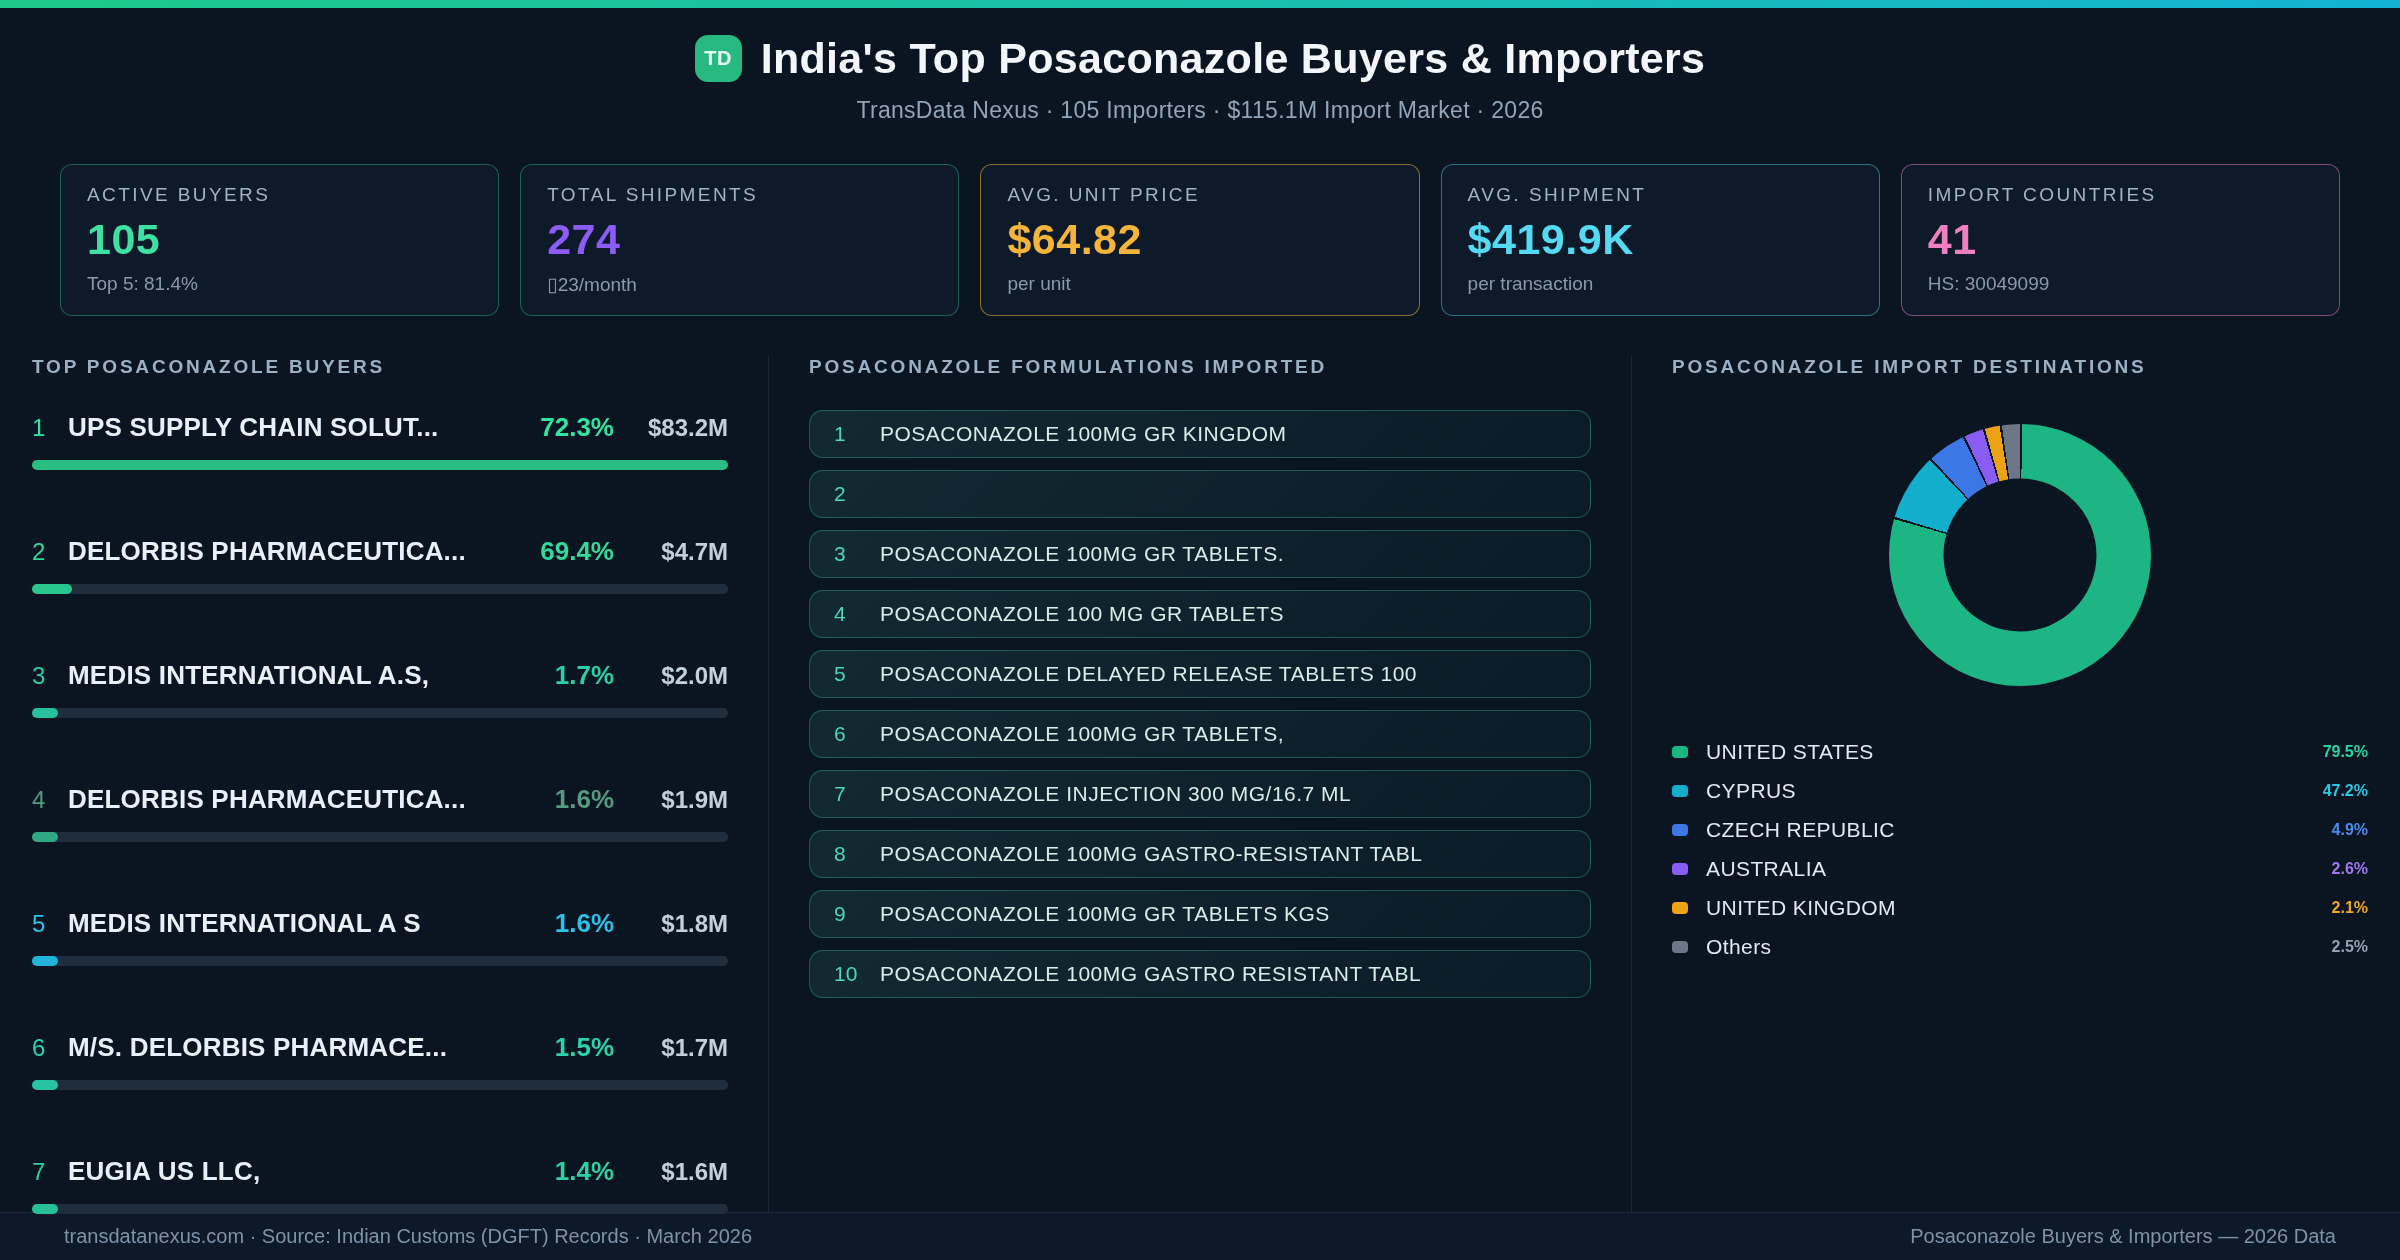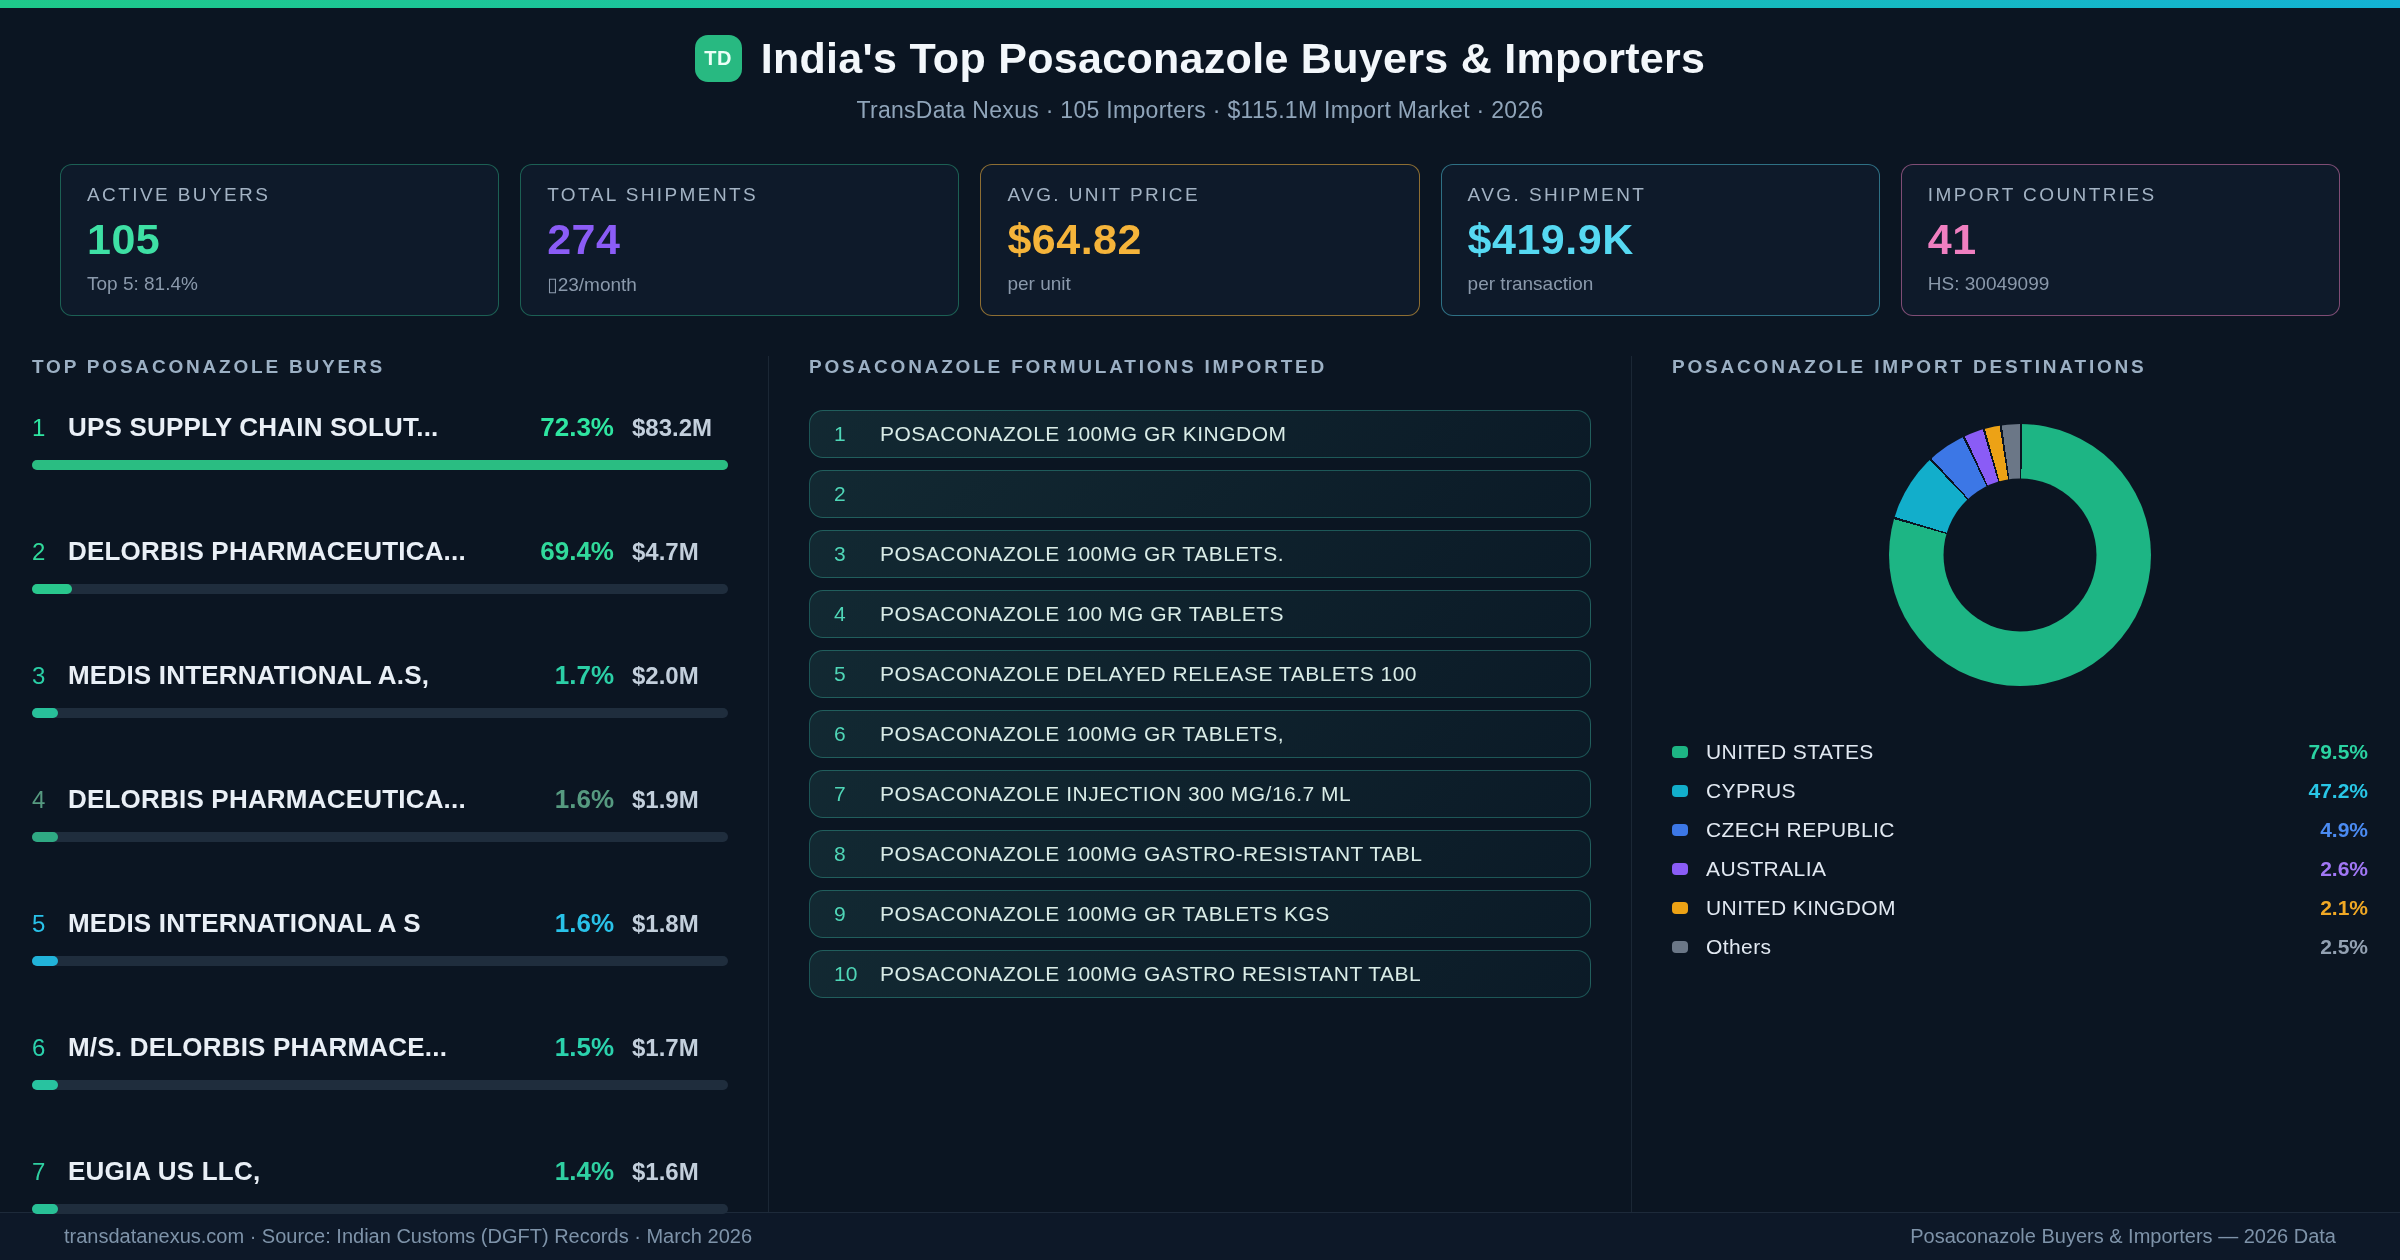--- a/index.html
+++ b/index.html
@@ -35,21 +35,21 @@
   .col-head { font-size: 19px; letter-spacing: 2.8px; color: #9cb0c4; font-weight: 600; }
 
   
   .buyers { width: 696px; }
   .b-item { margin-top: 66px; }
   .b-item:first-of-type { margin-top: 34px; }
   .b-line { display: flex; align-items: baseline; }
   .b-rank { width: 36px; font-size: 24px; font-weight: 400; flex: none; }
   .b-name { flex: 1; font-size: 26px; font-weight: 600; color: #e9eff6; letter-spacing: .2px; white-space: nowrap; overflow: hidden; }
   .b-pct { font-size: 26px; font-weight: 700; flex: none; }
-  .b-val { margin-left: 18px; min-width: 96px; text-align: left; font-size: 24px; font-weight: 600; color: #c3cfdc; flex: none; }
+  .b-val { margin-left: 18px; min-width: 96px; text-align: right; font-size: 24px; font-weight: 600; color: #c3cfdc; flex: none; }
   .b-bar { margin-top: 17px; height: 10px; border-radius: 6px; background: #1f2d3d; position: relative; }
   .b-fill { position: absolute; left: 0; top: 0; height: 100%; border-radius: 6px; min-width: 26px; }
 
   
   .forms { flex: 1; min-width: 0; }
   .pill {
     height: 48px; margin-top: 12px; display: flex; align-items: center; padding: 0 24px;
     border-radius: 14px; border: 1px solid rgba(62, 198, 175, .34);
     background: linear-gradient(135deg, rgba(26, 58, 64, .55), rgba(13, 32, 44, .55));
   }
@@ -60,21 +60,21 @@
   
   .dest { width: 696px; display: flex; flex-direction: column; }
   .donut-wrap { position: relative; width: 262px; height: 262px; margin: 46px auto 0; }
   .donut { width: 100%; height: 100%; border-radius: 50%; }
   .hole { position: absolute; left: 50%; top: 50%; transform: translate(-50%, -50%); width: 153px; height: 153px; border-radius: 50%; background: #0b1522; }
   .legend { margin-top: 52px; }
   .lg-row { display: flex; align-items: center; height: 27px; margin-top: 12px; }
   .lg-row:first-of-type { margin-top: 0; }
   .lg-sw { width: 16px; height: 12px; border-radius: 4px; margin-right: 18px; flex: none; }
   .lg-label { font-size: 21px; color: #e2e9f2; letter-spacing: .4px; }
-  .lg-pct { margin-left: auto; font-size: 21px; font-weight: 700; }
+  .lg-pct { margin-left: auto; font-size: 16px; font-weight: 700; }
 
   footer {
     height: 48px; flex: none; background: #0d1828; border-top: 1px solid #1d2a3a;
     display: flex; align-items: center; justify-content: space-between;
     padding: 0 64px; font-size: 20px; color: #7e93a9;
   }
 </style>
 </head>
 <body>
 

